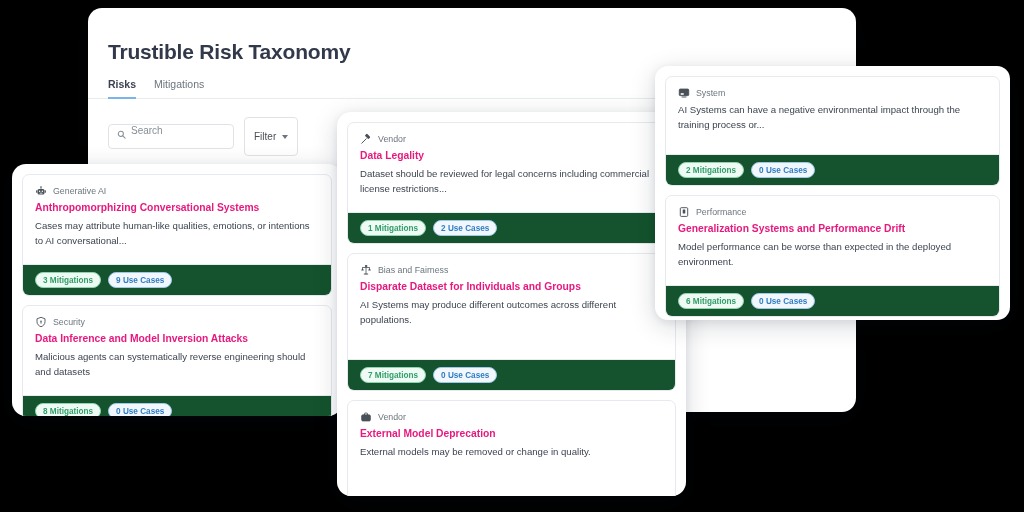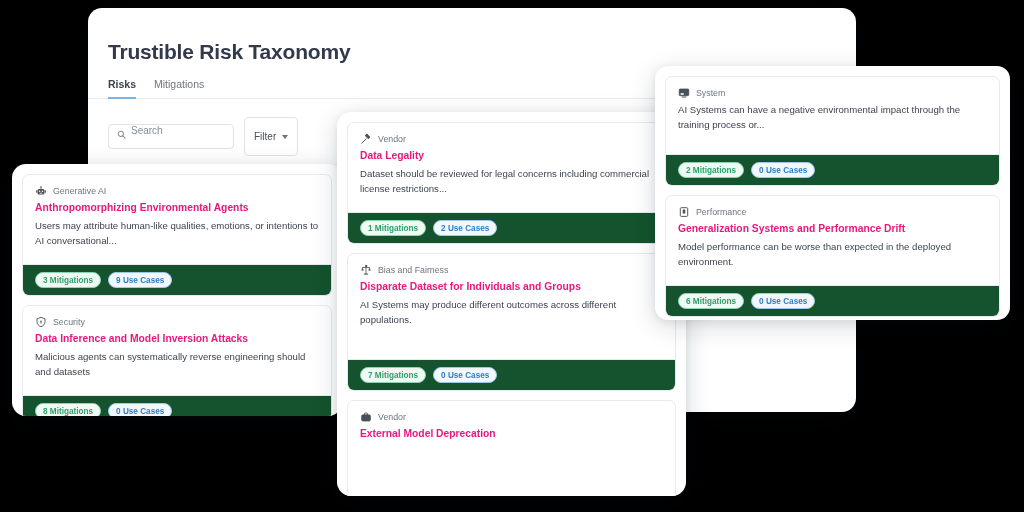--- a/index.html
+++ b/index.html
@@ -272,22 +272,22 @@
             <rect x="11.3" y="5" width="1.4" height="3"></rect>
             <circle cx="9.2" cy="12.5" r="1.5" fill="#fff"></circle>
             <circle cx="14.8" cy="12.5" r="1.5" fill="#fff"></circle>
             <rect x="9" y="15.6" width="6" height="1.3" rx="0.6" fill="#fff"></rect>
             <rect x="2.2" y="10.5" width="2.2" height="5" rx="1.1"></rect>
             <rect x="19.6" y="10.5" width="2.2" height="5" rx="1.1"></rect>
           </svg>
         </span>
         <span class="cat-label">Generative AI</span>
       </div>
-      <p class="card-title">Anthropomorphizing Environmental Agents</p>
-      <p class="card-desc">Users may attribute human-like qualities, emotions, or intentions to AI conversational...</p>
+      <p class="card-title">Anthropomorphizing Conversational Systems</p>
+      <p class="card-desc">Cases may attribute human-like qualities, emotions, or intentions to AI conversational...</p>
     </div>
     <div class="card-foot">
       <span class="pill mit">3 Mitigations</span>
       <span class="pill uc">9 Use Cases</span>
     </div>
   </div>
 
   <div class="card h-tall">
     <div class="card-body">
       <div class="cat-line">
@@ -362,20 +362,21 @@
       <div class="cat-line">
         <span class="cat-icon">
           <svg width="12" height="12" viewBox="0 0 24 24" fill="none" stroke="#4a5058" stroke-width="1.9" stroke-linejoin="round">
             <rect x="3.5" y="7.8" width="17" height="12" rx="2" fill="#4a5058"></rect>
             <path d="M9 7.8 V5.6 a1.4 1.4 0 0 1 1.4 -1.4 h3.2 a1.4 1.4 0 0 1 1.4 1.4 V7.8" stroke-linecap="round"></path>
           </svg>
         </span>
         <span class="cat-label">Vendor</span>
       </div>
       <p class="card-title">External Model Deprecation</p>
+      <p class="card-desc">External models may be removed or change in quality.</p>
     </div>
 
   </div>
 </div>
 
 <div class="panel stack" id="right-stack">
 
   <div class="card h-med">
     <div class="card-body">
       <div class="cat-line">

